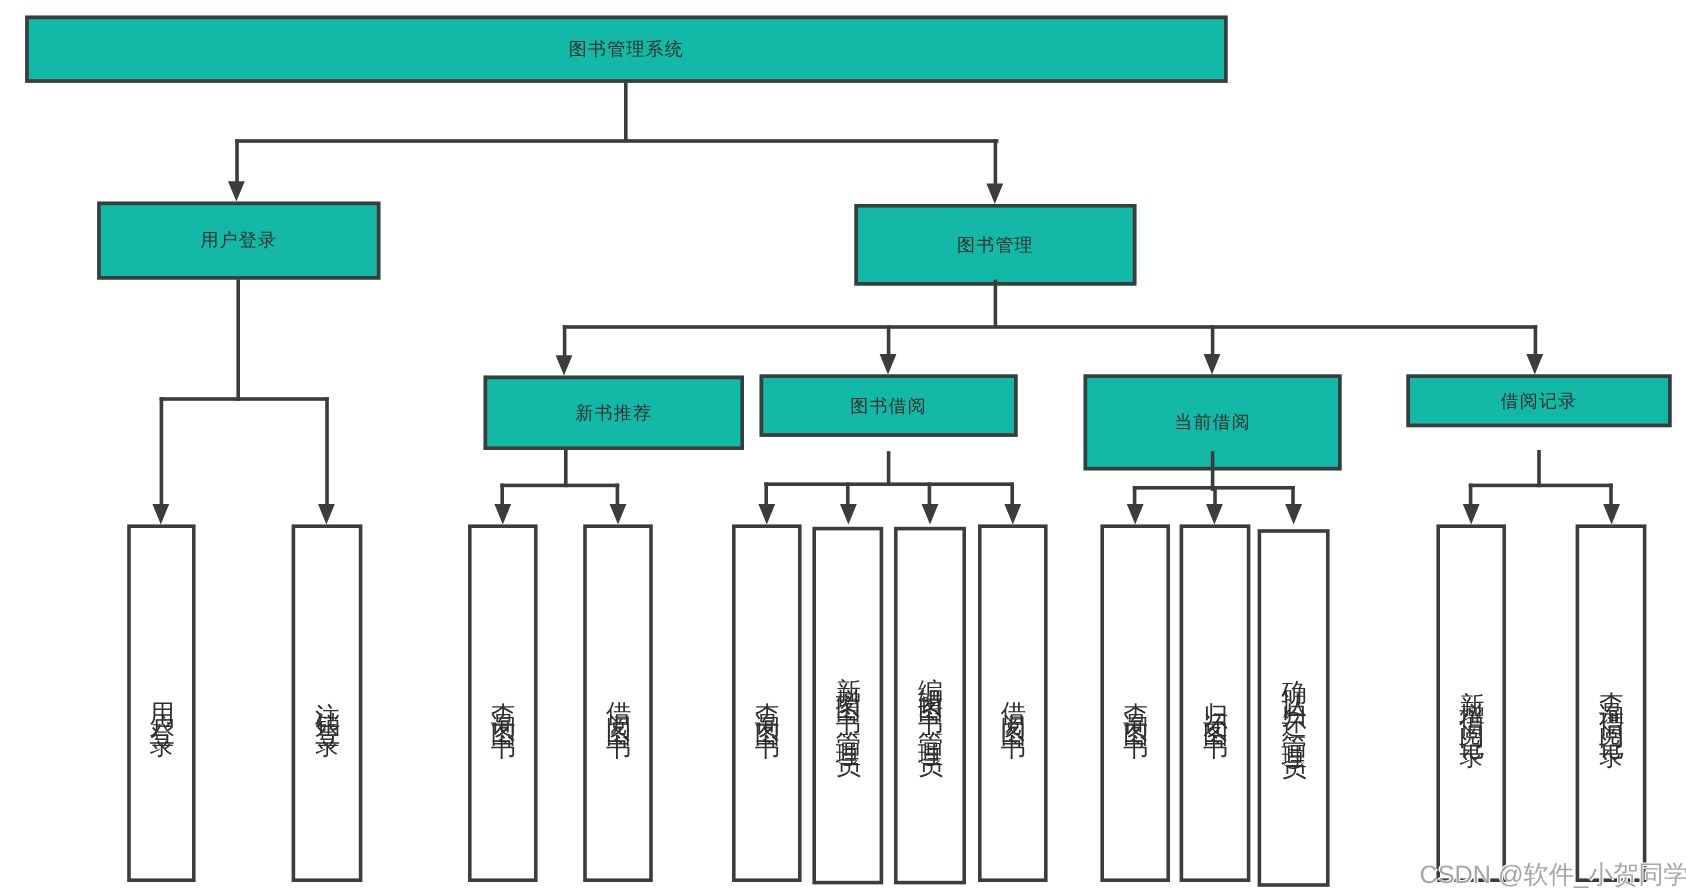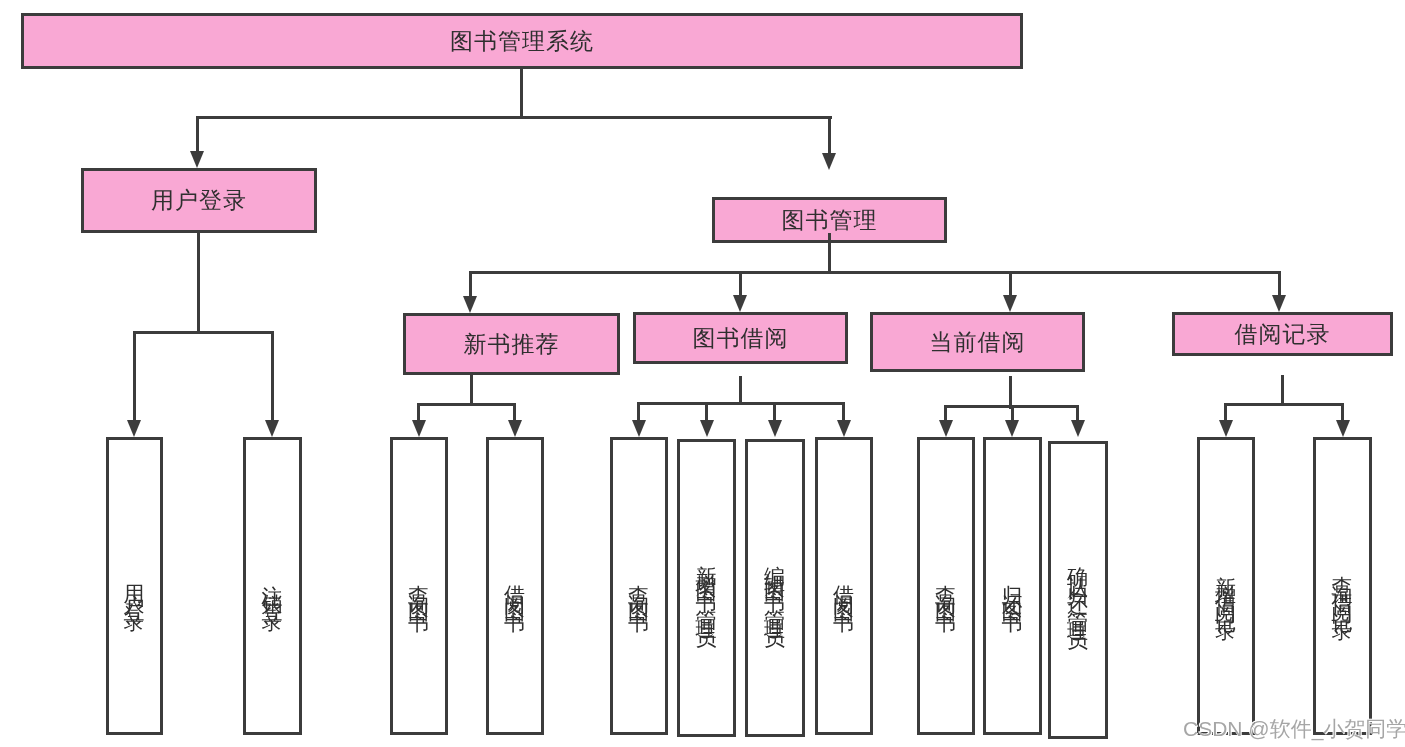--- a/index.html
+++ b/index.html
@@ -13,23 +13,23 @@
     width:1405px;height:747px;
     background:var(--bg);
     font-family:"Liberation Sans","DejaVu Sans",sans-serif;
     color:var(--text);
     overflow:hidden;
   }
   .box-h{
     position:absolute;
     box-sizing:border-box;
     border:3px solid var(--line);
-    background:#f9a8d4;
+    background:#14b8a6;
     display:flex;align-items:center;justify-content:center;
-    font-size:23px;
+    font-size:15px;
     letter-spacing:1px;
     white-space:nowrap;
   }
   .box-v{
     position:absolute;
     box-sizing:border-box;
     border:3px solid var(--line);
     background:#fff;
     display:flex;align-items:center;justify-content:center;
     writing-mode:vertical-rl;
@@ -65,21 +65,21 @@
   <div class="box-h" style="left:21px;top:13px;width:1002px;height:56px;">图书管理系统</div>
 
   <div class="vl" style="left:520px;top:69px;height:49px;"></div>
   <div class="hl" style="left:196px;top:116px;width:636px;"></div>
   <div class="vl" style="left:196px;top:116px;height:36px;"></div>
   <div class="ah" style="left:190px;top:151px;"></div>
   <div class="vl" style="left:828px;top:116px;height:38px;"></div>
   <div class="ah" style="left:822px;top:153px;"></div>
 
   <div class="box-h" style="left:81px;top:168px;width:236px;height:65px;">用户登录</div>
-  <div class="box-h" style="left:712px;top:170px;width:235px;height:46px;margin-top:27px;">图书管理</div>
+  <div class="box-h" style="left:712px;top:170px;width:235px;height:68px;">图书管理</div>
 
   <div class="vl" style="left:197px;top:233px;height:101px;"></div>
   <div class="hl" style="left:133px;top:331px;width:141px;"></div>
   <div class="vl" style="left:133px;top:331px;height:90px;"></div>
   <div class="ah" style="left:127px;top:420px;"></div>
   <div class="vl" style="left:271px;top:331px;height:90px;"></div>
   <div class="ah" style="left:265px;top:420px;"></div>
 
   <div class="vl" style="left:828px;top:233px;height:40px;"></div>
   <div class="hl" style="left:469px;top:271px;width:812px;"></div>
@@ -87,21 +87,21 @@
   <div class="ah" style="left:463px;top:296px;"></div>
   <div class="vl" style="left:739px;top:271px;height:26px;"></div>
   <div class="ah" style="left:733px;top:295px;"></div>
   <div class="vl" style="left:1009px;top:271px;height:26px;"></div>
   <div class="ah" style="left:1003px;top:295px;"></div>
   <div class="vl" style="left:1278px;top:271px;height:26px;"></div>
   <div class="ah" style="left:1272px;top:295px;"></div>
 
   <div class="box-h" style="left:363px;top:313px;width:217px;height:62px;margin-left:40px;">新书推荐</div>
   <div class="box-h" style="left:633px;top:312px;width:215px;height:52px;">图书借阅</div>
-  <div class="box-h" style="left:870px;top:312px;width:215px;height:60px;">当前借阅</div>
+  <div class="box-h" style="left:903px;top:312px;width:215px;height:80px;">当前借阅</div>
   <div class="box-h" style="left:1172px;top:312px;width:221px;height:44px;">借阅记录</div>
 
   <div class="vl" style="left:470px;top:375px;height:31px;"></div>
   <div class="hl" style="left:417px;top:403px;width:99px;"></div>
   <div class="vl" style="left:417px;top:403px;height:18px;"></div>
   <div class="ah" style="left:412px;top:420px;"></div>
   <div class="vl" style="left:513px;top:403px;height:18px;"></div>
   <div class="ah" style="left:508px;top:420px;"></div>
 
   <div class="vl" style="left:739px;top:376px;height:29px;"></div>

